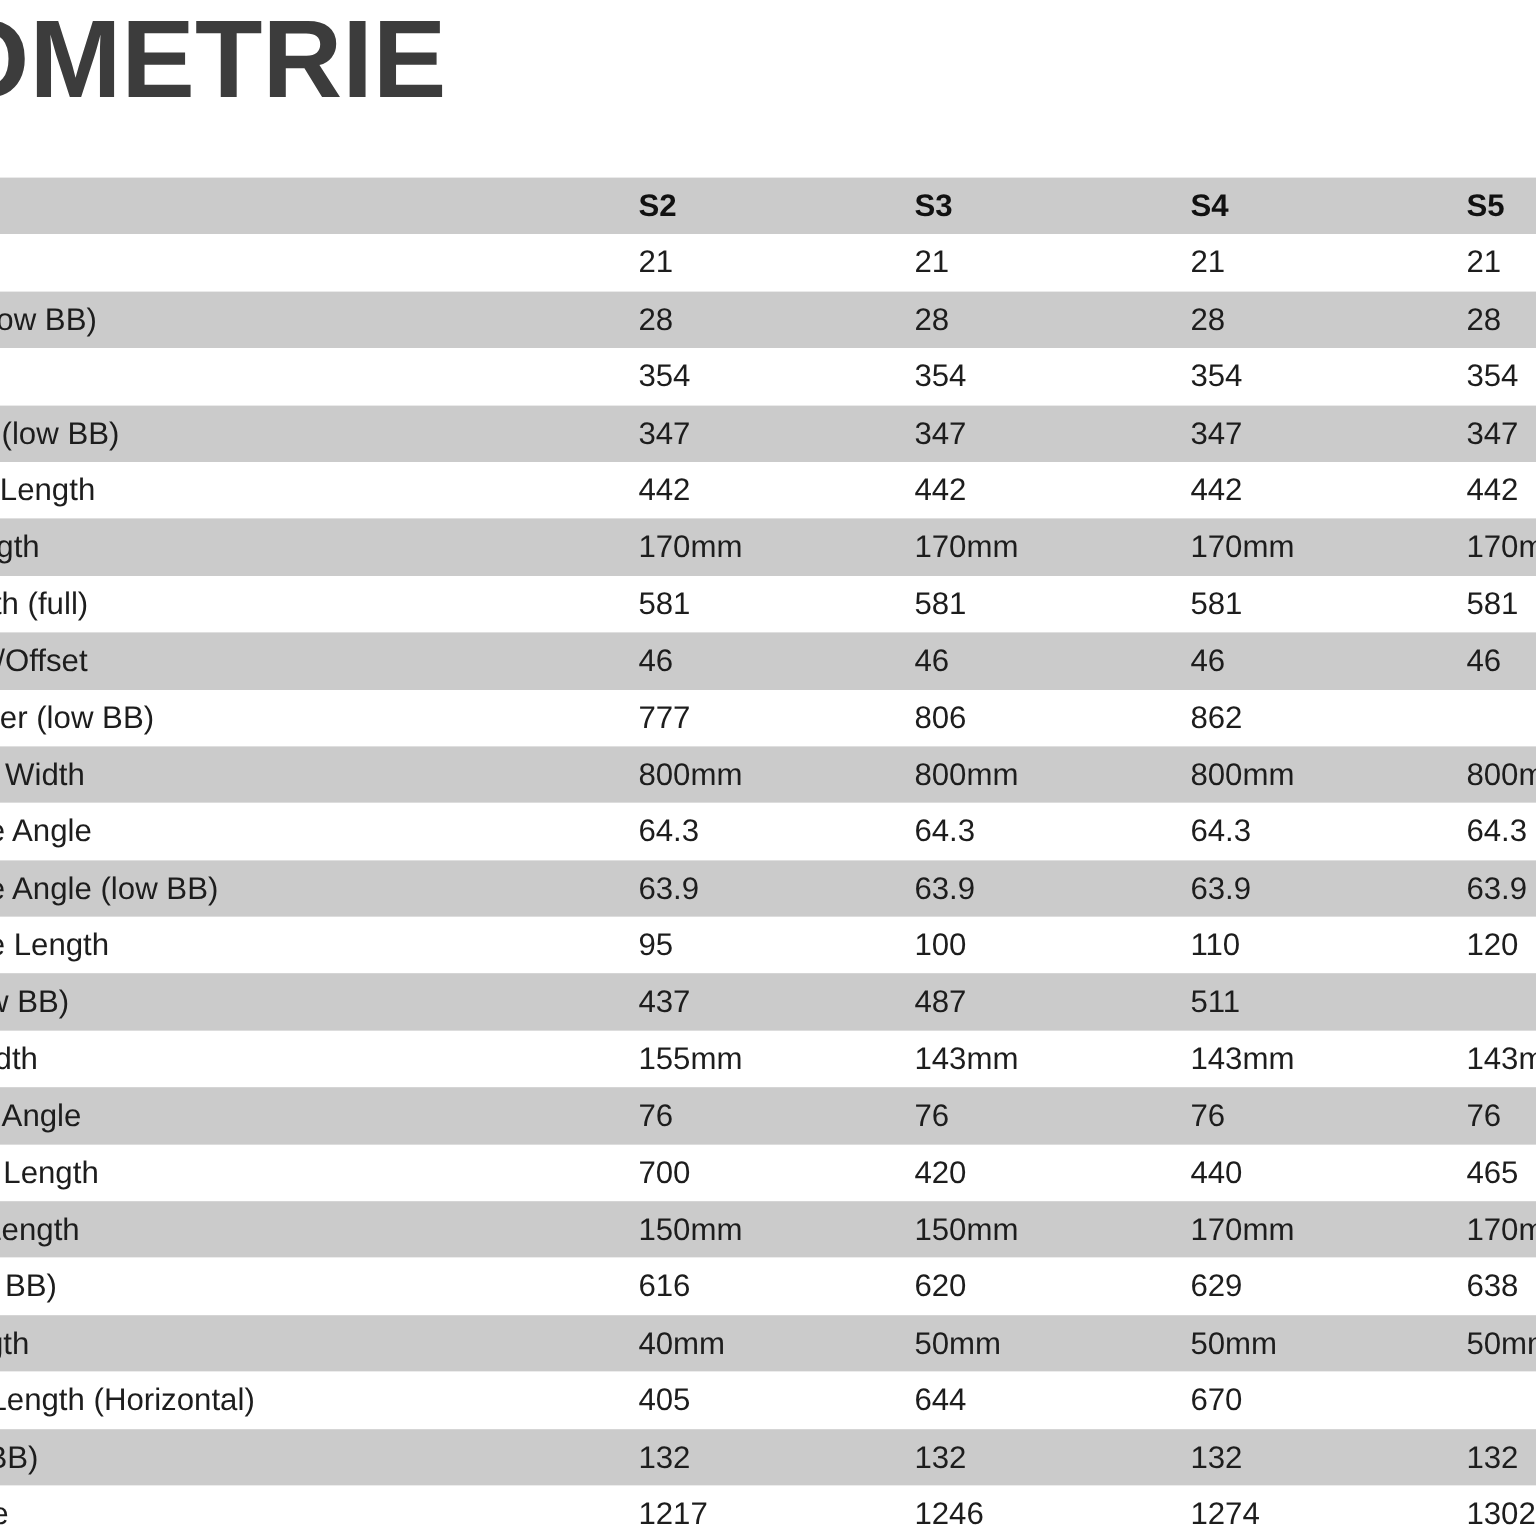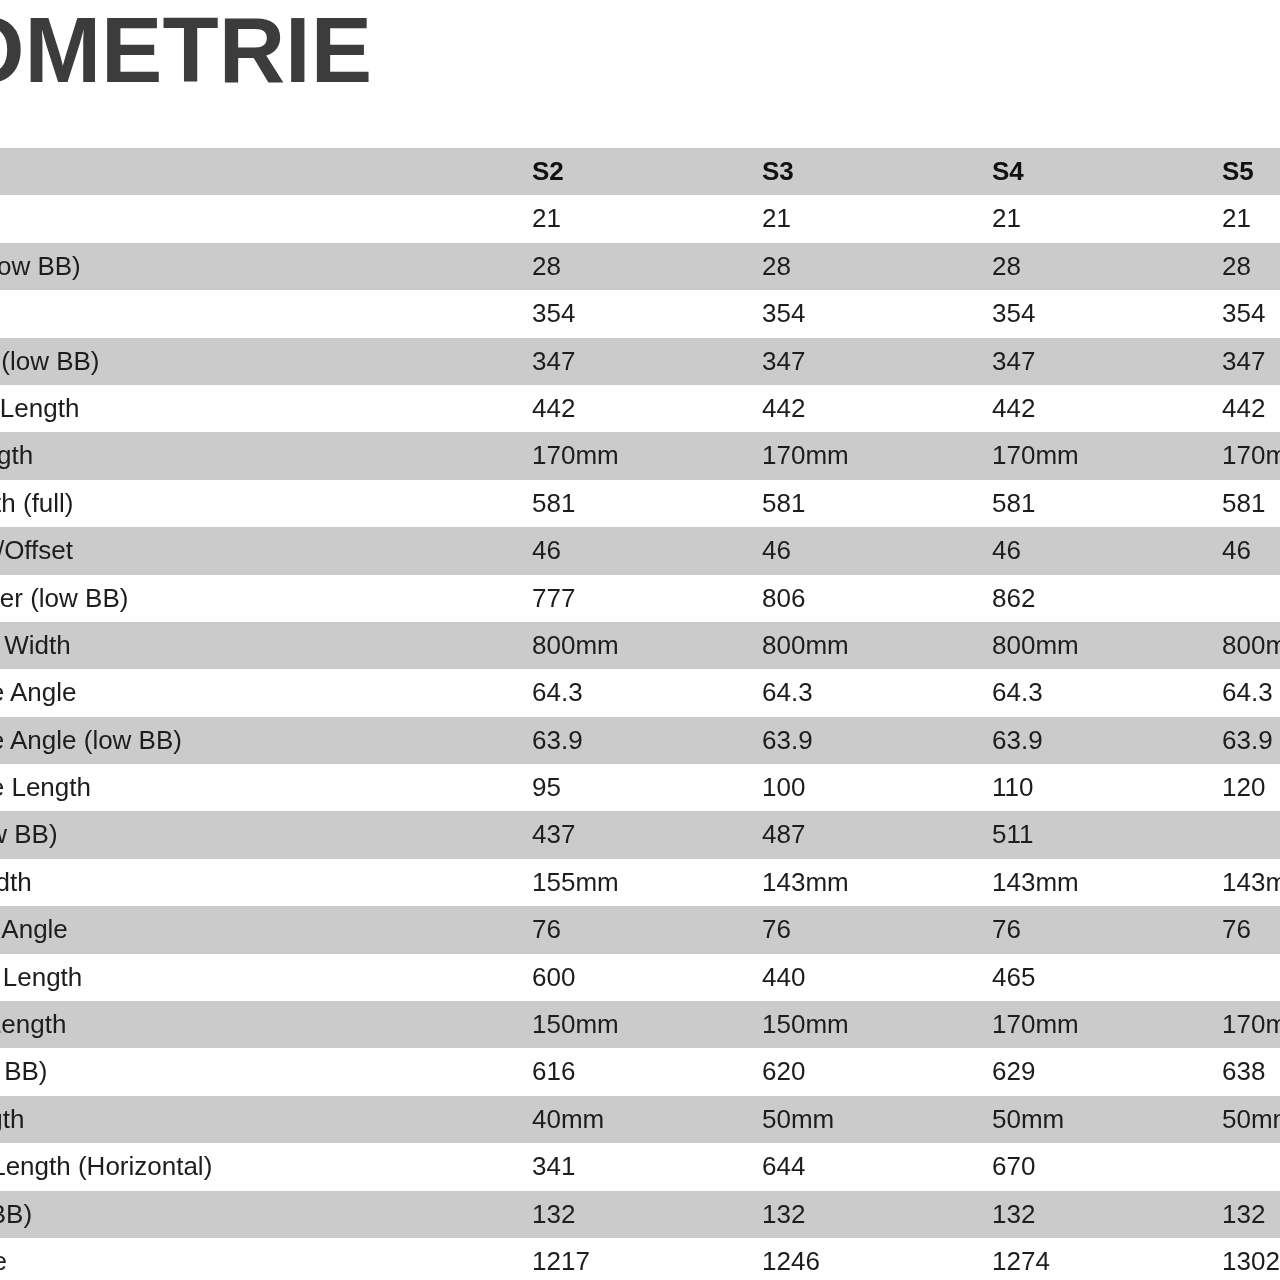--- a/index.html
+++ b/index.html
@@ -186,21 +186,22 @@
       </div>
       <div class="row alt">
         <div class="cell-label">Seat Tube Angle</div>
         <div class="cell-value">76</div>
         <div class="cell-value">76</div>
         <div class="cell-value">76</div>
         <div class="cell-value">76</div>
       </div>
       <div class="row">
         <div class="cell-label">Seat Tube Length</div>
-        <div class="cell-value">600</div>
+        <div class="cell-value">700</div>
+        <div class="cell-value">420</div>
         <div class="cell-value">440</div>
         <div class="cell-value">465</div>
       </div>
       <div class="row alt">
         <div class="cell-label">Seatpost Length</div>
         <div class="cell-value">150mm</div>
         <div class="cell-value">150mm</div>
         <div class="cell-value">170mm</div>
         <div class="cell-value">170mm</div>
       </div>
@@ -213,21 +214,21 @@
       </div>
       <div class="row alt">
         <div class="cell-label">Stem Length</div>
         <div class="cell-value">40mm</div>
         <div class="cell-value">50mm</div>
         <div class="cell-value">50mm</div>
         <div class="cell-value">50mm</div>
       </div>
       <div class="row">
         <div class="cell-label">Top Tube Length (Horizontal)</div>
-        <div class="cell-value">341</div>
+        <div class="cell-value">405</div>
         <div class="cell-value">644</div>
         <div class="cell-value">670</div>
       </div>
       <div class="row alt">
         <div class="cell-label">Trail (low BB)</div>
         <div class="cell-value">132</div>
         <div class="cell-value">132</div>
         <div class="cell-value">132</div>
         <div class="cell-value">132</div>
       </div>

